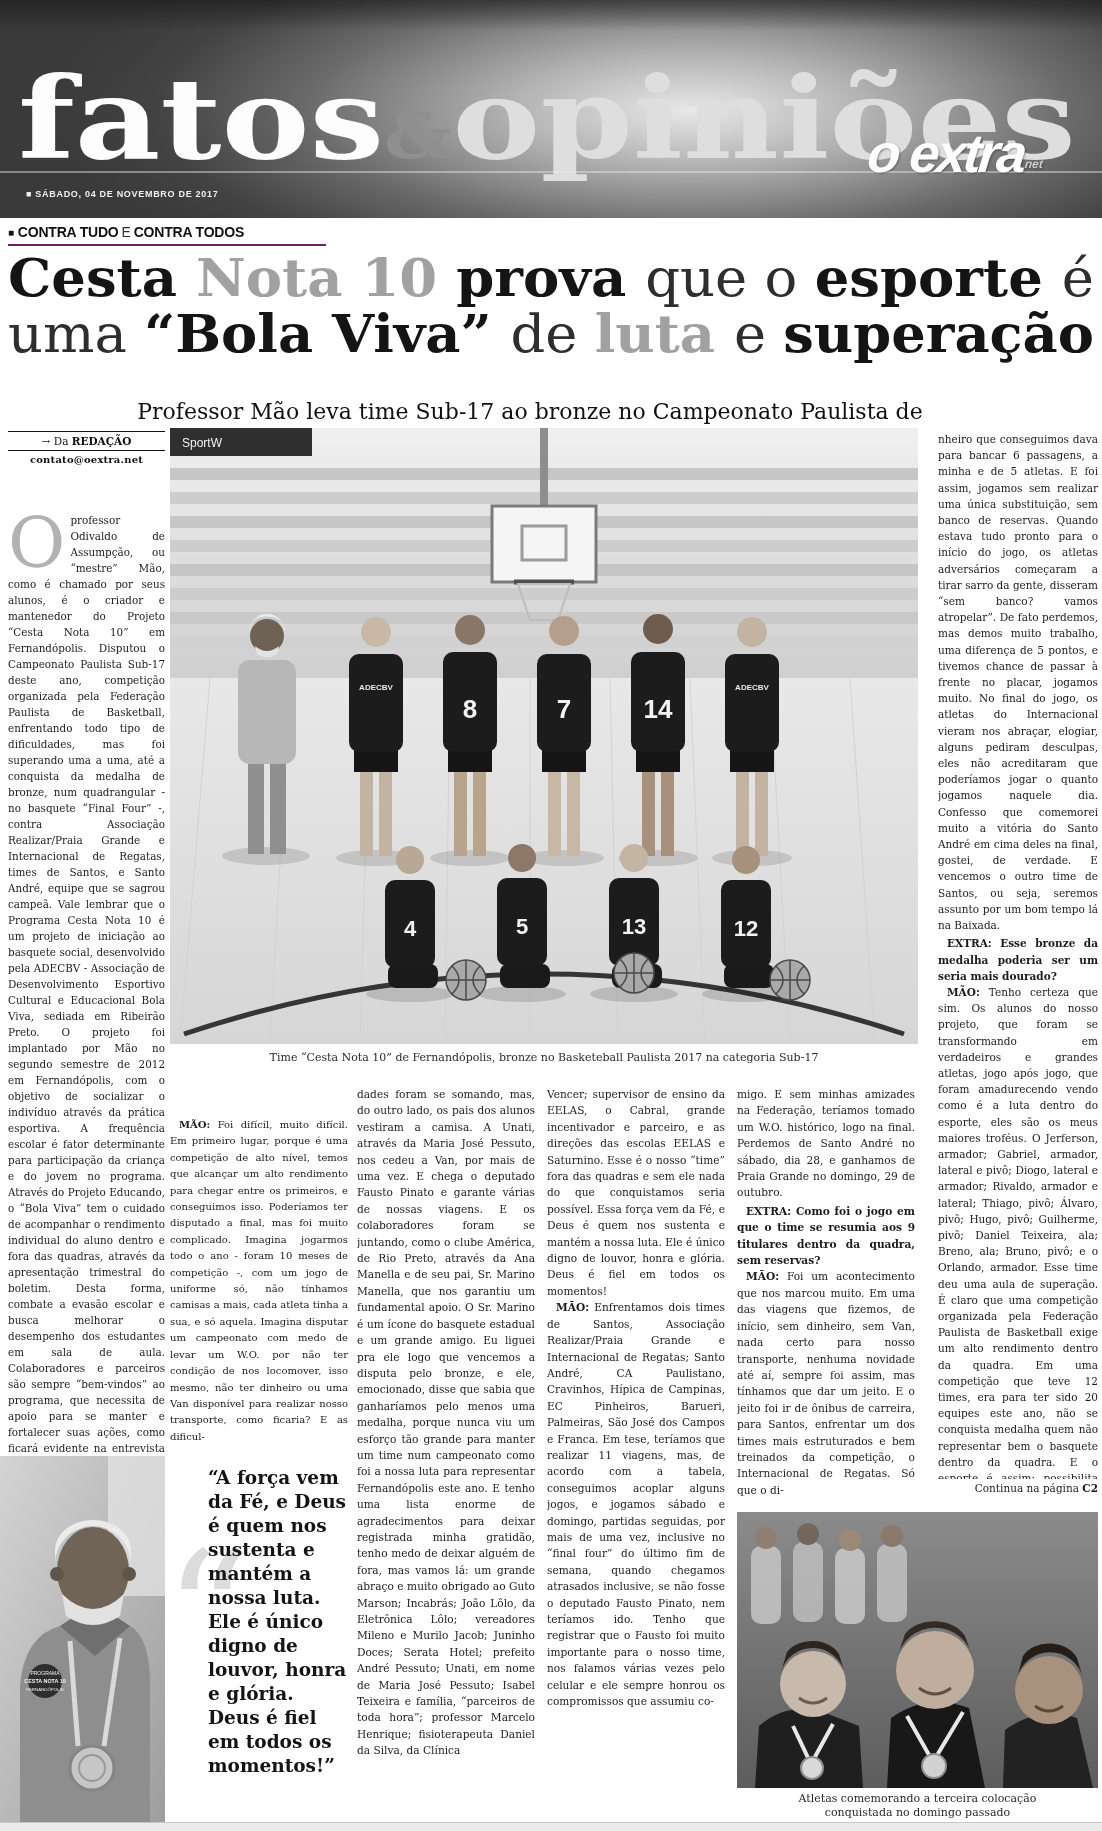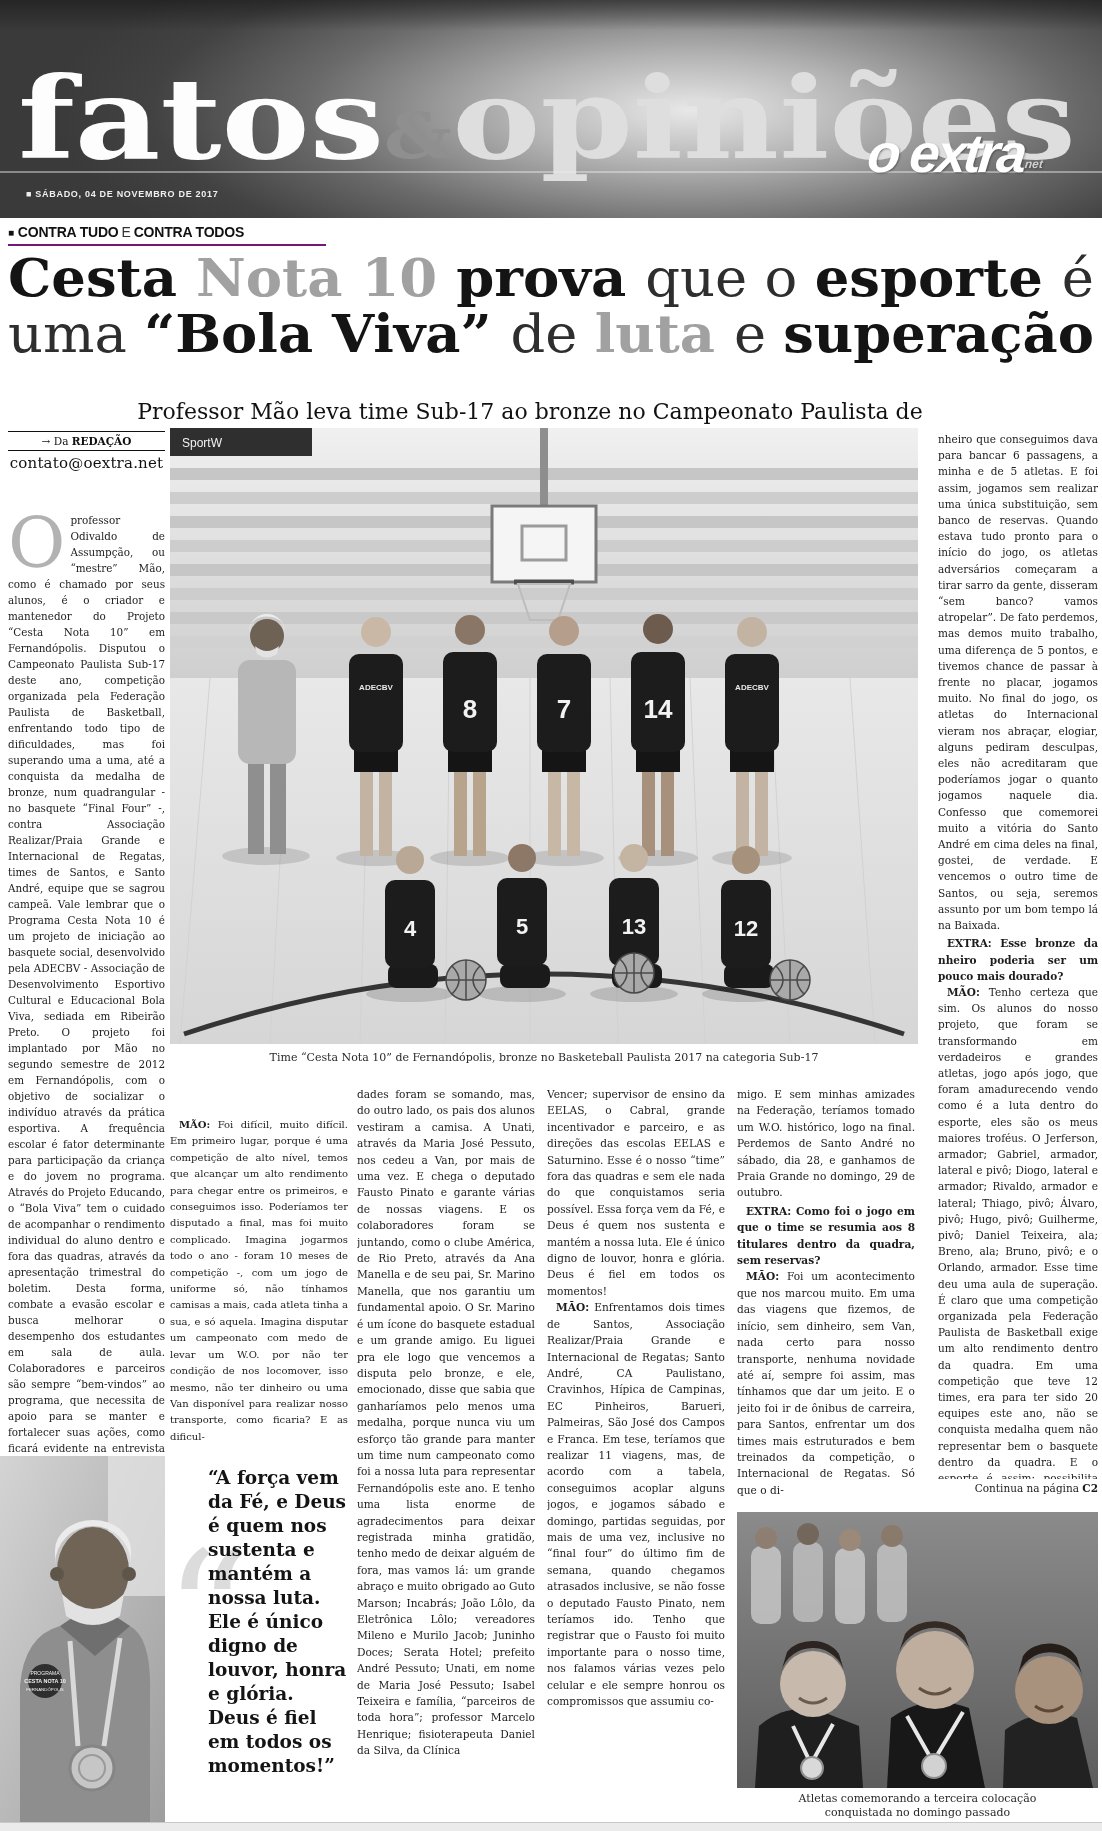--- a/index.html
+++ b/index.html
@@ -41,21 +41,21 @@
   .hl-n{font-weight:400;fill:#2e2e2e;}
   .subhead{position:absolute;left:110px;top:399px;width:840px;text-align:center;
     font-size:22px;color:#111;}
 
   
   .byline{position:absolute;left:8px;top:431px;width:157px;text-align:center;
     font-size:10.5px;color:#111;}
   .byline .rule{border-top:1.5px solid #111;margin:0 0 3px 0;}
   .byline .rule2{border-top:1px solid #111;margin:3px 0;}
   .byline b{font-weight:700;}
-  .byline .contact{font-size:15px;font-weight:400;letter-spacing:.2px;}
+  .byline .contact{font-size:10px;font-weight:700;letter-spacing:.2px;}
 
   
   .txtcol{position:absolute;overflow:hidden;text-align:justify;color:#1c1c1c;}
   .txtcol p{margin:0;}
   .txtcol p.question{font-weight:700;text-indent:9px;margin-top:2px;}
   .txtcol p.answer{text-indent:9px;}
   .txtcol p.answer b,.txtcol p b{font-weight:700;}
   .intro-col{left:8px;top:512px;width:157px;height:948px;font-size:10.4px;line-height:16px;}
   .dropcap{float:left;font-size:70px;line-height:56px;color:#b2b2b2;margin:3px 5px 0 0;}
   .col-a{left:170px;top:1086px;width:178px;height:378px;font-size:10px;line-height:16.4px;margin-top:31px;}
@@ -278,26 +278,26 @@
     </div>
   <div class="txtcol col-b">
       <p class="para normal">dades foram se somando, mas, do outro lado, os pais dos alunos vestiram a camisa. A Unati, através da Maria José Pessuto, nos cedeu a Van, por mais de uma vez. E chega o deputado Fausto Pinato e garante várias de nossas viagens. E os colaboradores foram se juntando, como o clube América, de Rio Preto, através da Ana Manella e de seu pai, Sr. Marino Manella, que nos garantiu um fundamental apoio. O Sr. Marino é um ícone do basquete estadual e um grande amigo. Eu liguei pra ele logo que vencemos a disputa pelo bronze, e ele, emocionado, disse que sabia que ganharíamos pelo menos uma medalha, porque nunca viu um esforço tão grande para manter um time num campeonato como foi a nossa luta para representar Fernandópolis este ano. E tenho uma lista enorme de agradecimentos para deixar registrada minha gratidão, tenho medo de deixar alguém de fora, mas vamos lá: um grande abraço e muito obrigado ao Guto Marson; Incabrás; João Lôlo, da Eletrônica Lôlo; vereadores Mileno e Murilo Jacob; Juninho Doces; Serata Hotel; prefeito André Pessuto; Unati, em nome de Maria José Pessuto; Isabel Teixeira e família, “parceiros de toda hora”; professor Marcelo Henrique; fisioterapeuta Daniel da Silva, da Clínica</p>
     </div>
   <div class="txtcol col-c">
       <p class="para normal">Vencer; supervisor de ensino da EELAS, o Cabral, grande incentivador e parceiro, e as direções das escolas EELAS e Saturnino. Esse é o nosso “time” fora das quadras e sem ele nada do que conquistamos seria possível. Essa força vem da Fé, e Deus é quem nos sustenta e mantém a nossa luta. Ele é único digno de louvor, honra e glória. Deus é fiel em todos os momentos!</p>
       <p class="para answer"><b>MÃO:</b> Enfrentamos dois times de Santos, Associação Realizar/Praia Grande e Internacional de Regatas; Santo André, CA Paulistano, Cravinhos, Hípica de Campinas, EC Pinheiros, Barueri, Palmeiras, São José dos Campos e Franca. Em tese, teríamos que realizar 11 viagens, mas, de acordo com a tabela, conseguimos acoplar alguns jogos, e jogamos sábado e domingo, partidas seguidas, por mais de uma vez, inclusive no “final four” do último fim de semana, quando chegamos atrasados inclusive, se não fosse o deputado Fausto Pinato, nem teríamos ido. Tenho que registrar que o Fausto foi muito importante para o nosso time, nos falamos várias vezes pelo celular e ele sempre honrou os compromissos que assumiu co-</p>
     </div>
   <div class="txtcol col-d">
       <p class="para normal">migo. E sem minhas amizades na Federação, teríamos tomado um W.O. histórico, logo na final. Perdemos de Santo André no sábado, dia 28, e ganhamos de Praia Grande no domingo, 29 de outubro.</p>
-      <p class="para question">EXTRA: Como foi o jogo em que o time se resumia aos 8 titulares dentro da quadra, sem reservas?</p>
+      <p class="para question">EXTRA: Como foi o jogo em que o time se resumia aos 9 titulares dentro da quadra, sem reservas?</p>
       <p class="para answer"><b>MÃO:</b> Foi um acontecimento que nos marcou muito. Em uma das viagens que fizemos, de início, sem dinheiro, sem Van, nada certo para nosso transporte, nenhuma novidade até aí, sempre foi assim, mas tínhamos que dar um jeito. E o jeito foi ir de ônibus de carreira, para Santos, enfrentar um dos times mais estruturados e bem treinados da competição, o Internacional de Regatas. Só que o di-</p>
     </div>
   <div class="txtcol col-e">
       <p class="para normal">nheiro que conseguimos dava para bancar 6 passagens, a minha e de 5 atletas. E foi assim, jogamos sem realizar uma única substituição, sem banco de reservas. Quando estava tudo pronto para o início do jogo, os atletas adversários começaram a tirar sarro da gente, disseram “sem banco? vamos atropelar”. De fato perdemos, mas demos muito trabalho, uma diferença de 5 pontos, e tivemos chance de passar à frente no placar, jogamos muito. No final do jogo, os atletas do Internacional vieram nos abraçar, elogiar, alguns pediram desculpas, eles não acreditaram que poderíamos jogar o quanto jogamos naquele dia. Confesso que comemorei muito a vitória do Santo André em cima deles na final, gostei, de verdade. E vencemos o outro time de Santos, ou seja, seremos assunto por um bom tempo lá na Baixada.</p>
-      <p class="para question">EXTRA: Esse bronze da nheiro poderia ser um pouco mais dourado?</p>
+      <p class="para question">EXTRA: Esse bronze da medalha poderia ser um seria mais dourado?</p>
       <p class="para answer"><b>MÃO:</b> Tenho certeza que sim. Os alunos do nosso projeto, que foram se transformando em verdadeiros e grandes atletas, jogo após jogo, que foram amadurecendo vendo como é a luta dentro do esporte, eles são os meus maiores troféus. O Jerferson, armador; Gabriel, armador, lateral e pivô; Diogo, lateral e armador; Rivaldo, armador e lateral; Thiago, pivô; Álvaro, pivô; Hugo, pivô; Guilherme, pivô; Daniel Teixeira, ala; Breno, ala; Bruno, pivô; e o Orlando, armador. Esse time deu uma aula de superação. É claro que uma competição organizada pela Federação Paulista de Basketball exige um alto rendimento dentro da quadra. Em uma competição que teve 12 times, era para ter sido 20 equipes este ano, não se conquista medalha quem não representar bem o basquete dentro da quadra. E o esporte é assim: possibilita fatos que podemos chamar de milagres, verdadeiros milagres.</p>
     </div>
   <div class="continua">
     <span>Continua na página </span><b>C2</b>
   </div>
 
   <div class="pullquote">
     <span class="quote-swoosh">“</span>
     <span class="pq-text">“A força vem da Fé, e Deus é quem nos sustenta e mantém a nossa luta. Ele é único digno de louvor, honra e glória. Deus é fiel em todos os momentos!”</span>
   </div>

